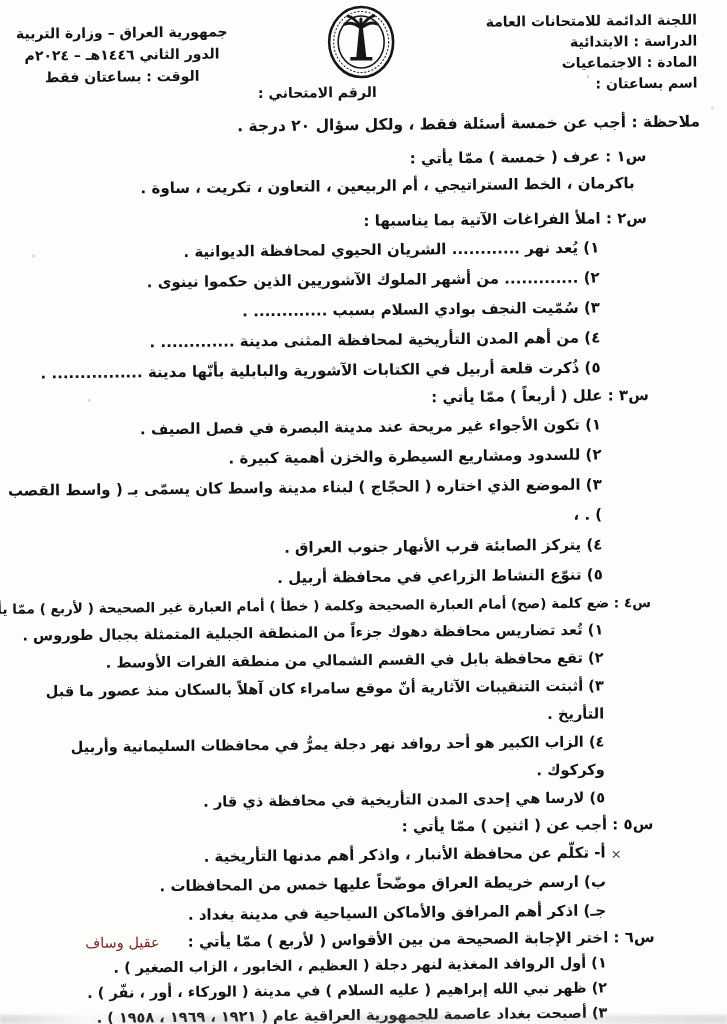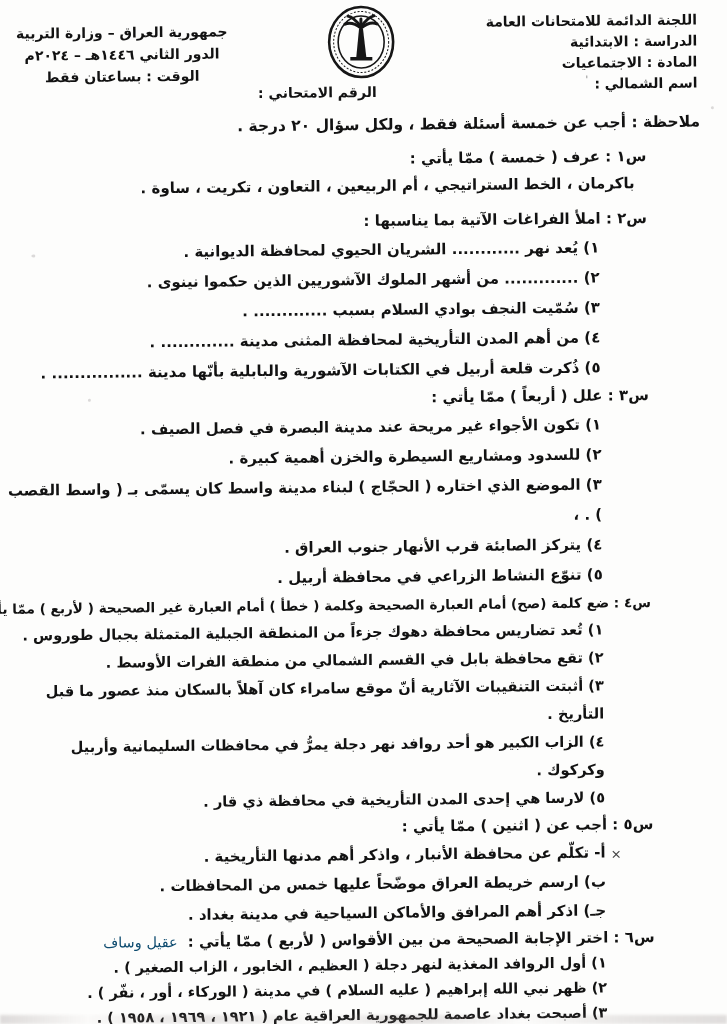--- a/index.html
+++ b/index.html
@@ -35,21 +35,21 @@
   .q3 .q-item{line-height:30px;}
   .q4 .q-title{font-size:13.6px;white-space:nowrap;line-height:26px;}
   .q4 .q-item{line-height:28px;font-size:14.6px;}
   .q5 .q-item{line-height:29px;}
   .q6 .q-title{line-height:25px;}
   .q6 .q-item{line-height:25px;font-size:14.5px;}
   .xmark{
     position:absolute;right:-16px;top:1px;
     font-weight:normal;font-size:13px;color:#444;
   }
-  .watermark{font-weight:normal;font-size:14.5px;margin-right:10px;color:#0c4a6e;}
+  .watermark{font-weight:normal;font-size:14.5px;margin-right:28px;color:#7f1d1d;}
   
   .smudge{
     position:absolute;bottom:0;left:0;right:0;height:9px;
     background:linear-gradient(90deg,
       rgba(140,130,130,.28) 0%, rgba(220,210,210,.08) 12%,
       rgba(150,140,140,.22) 28%, rgba(230,225,225,.05) 44%,
       rgba(140,130,130,.25) 56%, rgba(225,220,220,.06) 72%,
       rgba(150,140,140,.20) 86%, rgba(140,130,130,.26) 100%);
     filter:blur(1.5px);
   }
@@ -61,21 +61,21 @@
 </head>
 <body>
 
 <div class="sheet">
 
   <header>
     <div class="hdr-right">
       <div>اللجنة الدائمة للامتحانات العامة</div>
       <div>الدراسة : الابتدائية</div>
       <div>المادة : الاجتماعيات</div>
-      <div><span>اسم الشمالي :</span><span class="pen">'</span></div>
+      <div><span>اسم بساعتان :</span><span class="pen">'</span></div>
     </div>
 
     <div class="emblem">
       <svg width="72" height="76" viewBox="0 0 72 76" xmlns="http://www.w3.org/2000/svg">
         <ellipse cx="36" cy="38" rx="32" ry="35" fill="none" stroke="#161616" stroke-width="2.6"></ellipse>
         <ellipse cx="36" cy="38" rx="27.5" ry="30.5" fill="none" stroke="#161616" stroke-width="1" stroke-dasharray="2 1.7"></ellipse>
         <ellipse cx="36" cy="38" rx="23" ry="26" fill="none" stroke="#161616" stroke-width="1.6"></ellipse>
         <g stroke="#161616" stroke-width="3" stroke-linecap="round" fill="none">
           <path d="M36 24 q-9 -7 -16 -4"></path>
           <path d="M36 24 q9 -7 16 -4"></path>

